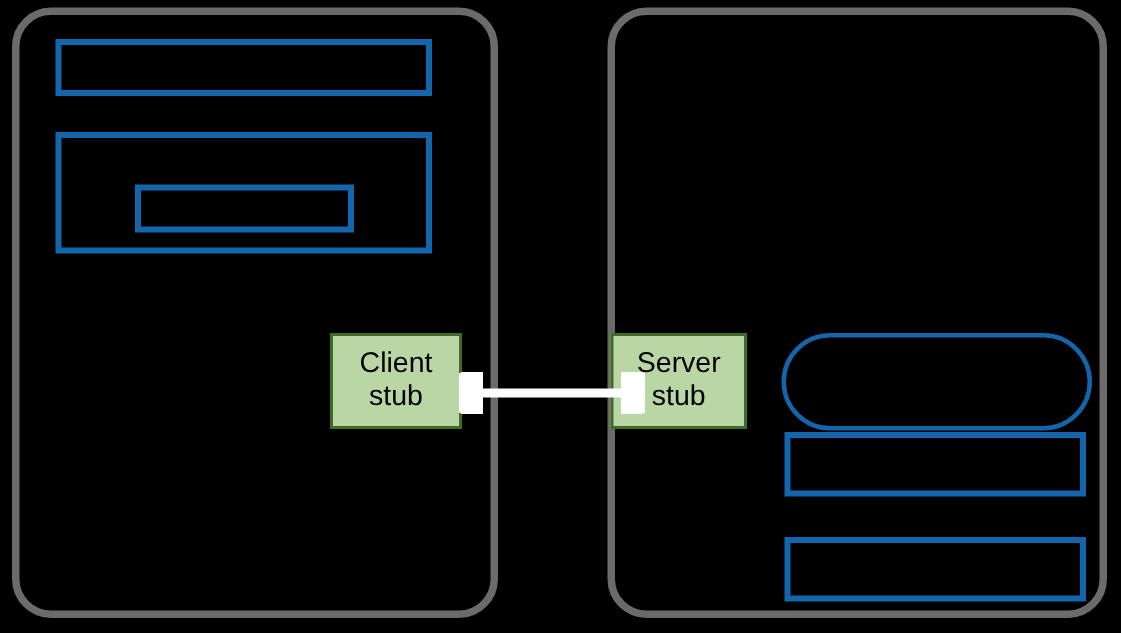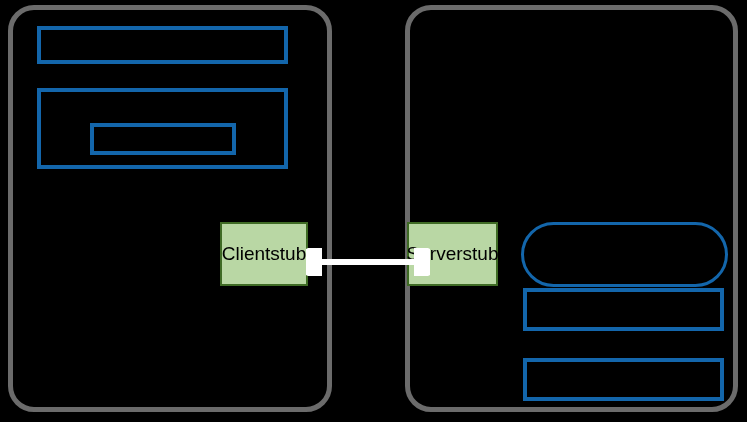--- a/index.html
+++ b/index.html
@@ -48,21 +48,21 @@
     align-items: center;
     justify-content: center;
     color: #000000;
     line-height: 1.15;
   }
   
   .green-rect {
     border: 2px solid #3f6b25;
     background: #b9d7a4;
     display: flex;
-    flex-direction: row;
+    flex-direction: column;
     align-items: center;
     justify-content: center;
     color: #000000;
     line-height: 1.15;
   }
   .label-lg {
     font-size: 19px;
     white-space: nowrap;
   }
   .label-md {

